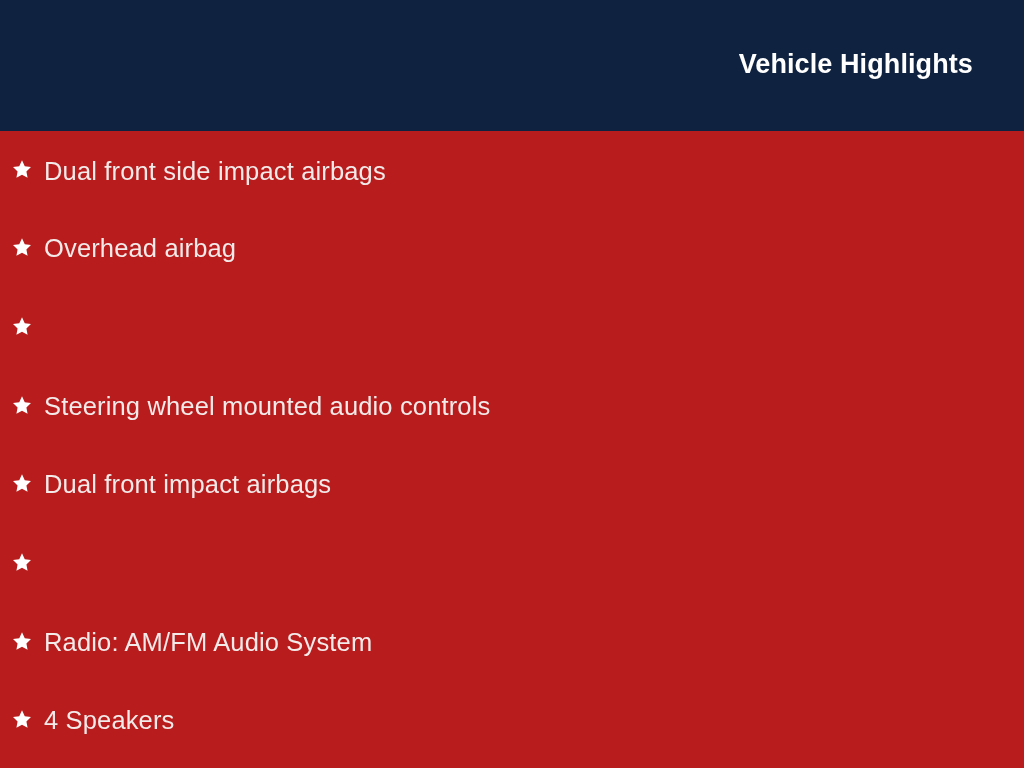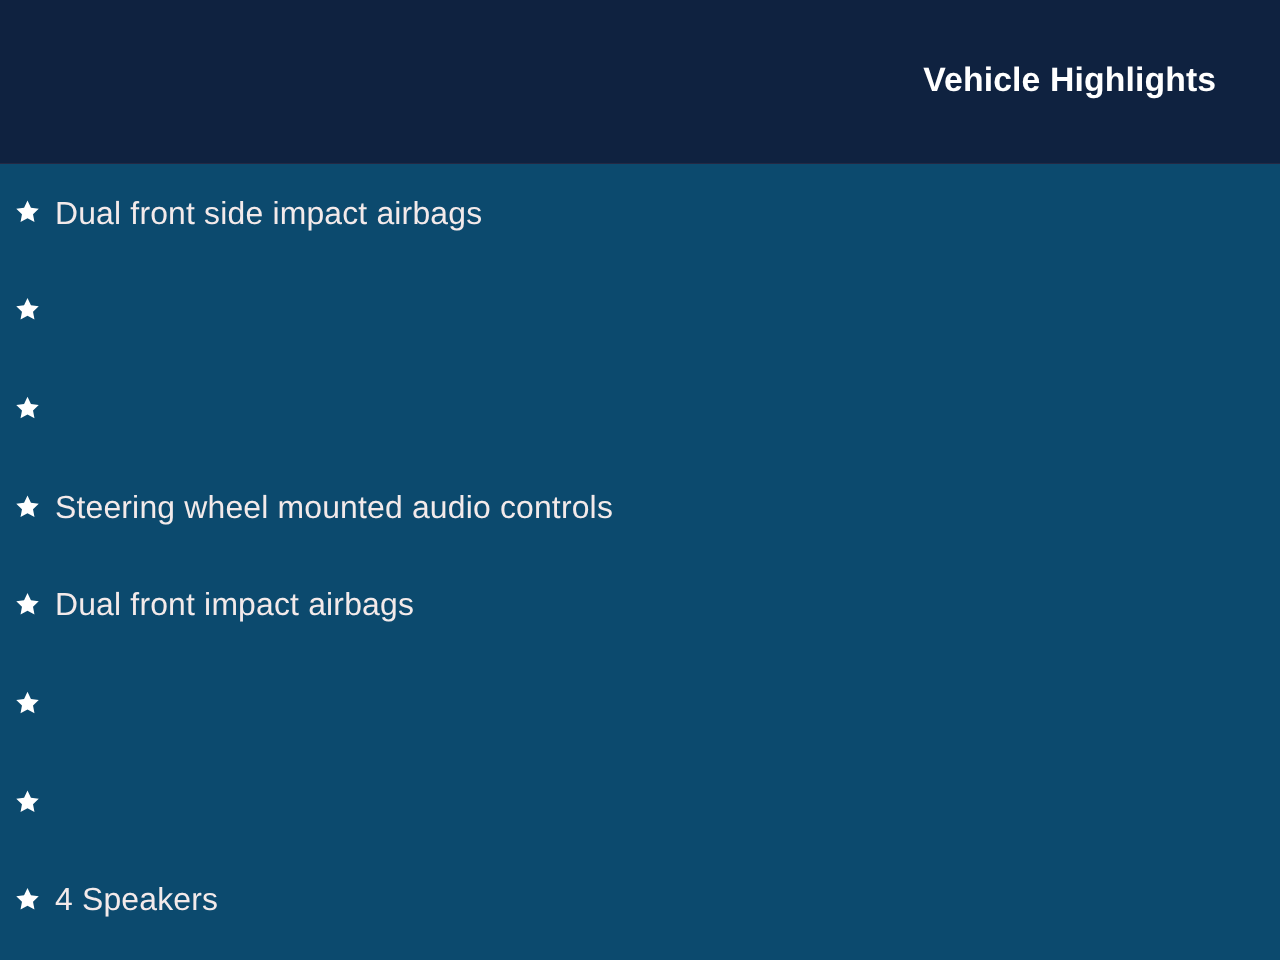--- a/index.html
+++ b/index.html
@@ -43,21 +43,21 @@
     letter-spacing: 0.1px;
     white-space: nowrap;
     text-align: right;
   }
   .body-band {
     position: absolute;
     left: 0;
     top: 131px;
     width: 1024px;
     height: 637px;
-    background: #0c4a6e;
+    background: #b91c1c;
     box-sizing: border-box;
   }
   .feature-list {
     position: absolute;
     left: 0;
     top: 0;
     margin: 0;
     padding: 0;
     list-style: none;
     width: 1024px;
@@ -118,20 +118,21 @@
         </span>
         <span class="feature-text">Dual front side impact airbags</span>
       </li>
 
       <li class="feature-item">
         <span class="bullet-star">
           <svg viewBox="0 0 24 24" aria-hidden="true">
             <polygon fill="#ffffff" points="12,1.6 15.3,8.6 22.8,9.6 17.3,14.9 18.7,22.4 12,18.8 5.3,22.4 6.7,14.9 1.2,9.6 8.7,8.6"></polygon>
           </svg>
         </span>
+        <span class="feature-text">Overhead airbag</span>
       </li>
 
       <li class="feature-item">
         <span class="bullet-star">
           <svg viewBox="0 0 24 24" aria-hidden="true">
             <polygon fill="#ffffff" points="12,1.6 15.3,8.6 22.8,9.6 17.3,14.9 18.7,22.4 12,18.8 5.3,22.4 6.7,14.9 1.2,9.6 8.7,8.6"></polygon>
           </svg>
         </span>
       </li>
 
@@ -160,20 +161,21 @@
           </svg>
         </span>
       </li>
 
       <li class="feature-item">
         <span class="bullet-star">
           <svg viewBox="0 0 24 24" aria-hidden="true">
             <polygon fill="#ffffff" points="12,1.6 15.3,8.6 22.8,9.6 17.3,14.9 18.7,22.4 12,18.8 5.3,22.4 6.7,14.9 1.2,9.6 8.7,8.6"></polygon>
           </svg>
         </span>
+        <span class="feature-text">Radio: AM/FM Audio System</span>
       </li>
 
       <li class="feature-item">
         <span class="bullet-star">
           <svg viewBox="0 0 24 24" aria-hidden="true">
             <polygon fill="#ffffff" points="12,1.6 15.3,8.6 22.8,9.6 17.3,14.9 18.7,22.4 12,18.8 5.3,22.4 6.7,14.9 1.2,9.6 8.7,8.6"></polygon>
           </svg>
         </span>
         <span class="feature-text">4 Speakers</span>
       </li>

